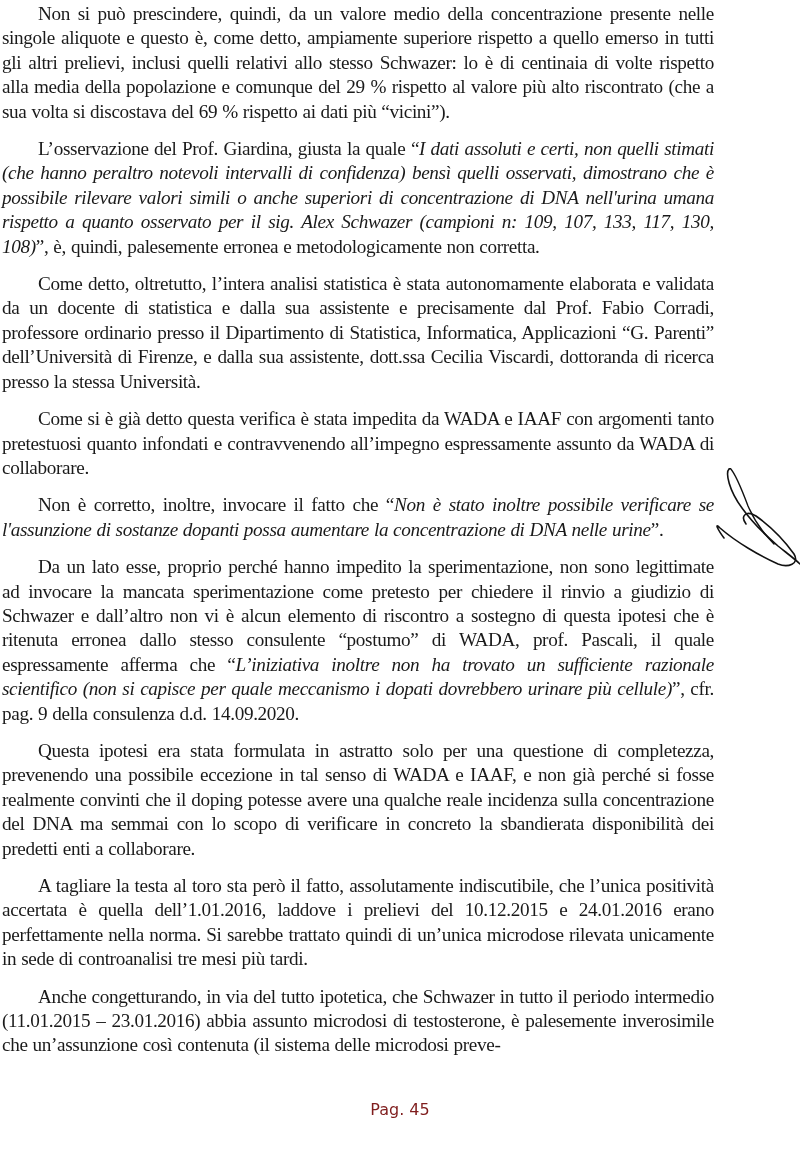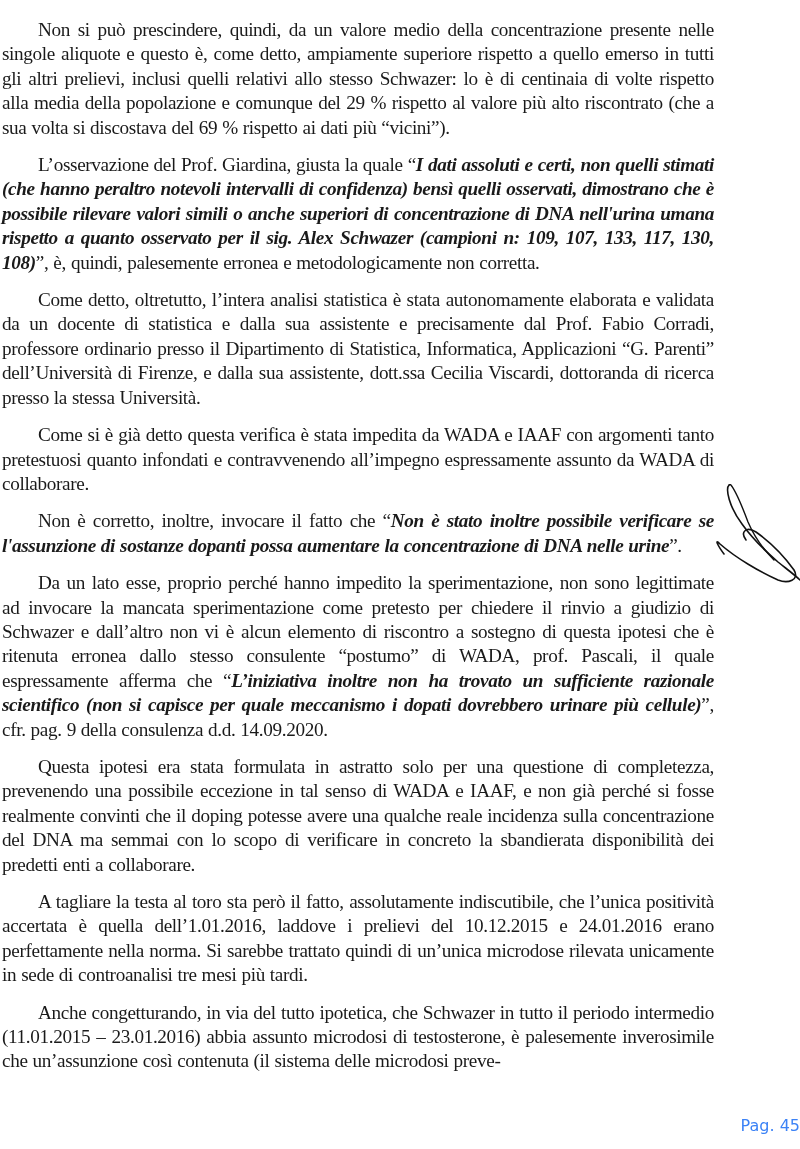--- a/index.html
+++ b/index.html
@@ -11,51 +11,51 @@
       width: 800px;
       height: 1149px;
       position: relative;
       overflow: hidden;
       color: #1a1a1a;
       font-family: "Liberation Serif", "DejaVu Serif", serif;
     }
     .page {
       position: absolute;
       left: 0;
-      top: 16px;
+      top: 0;
       width: 800px;
       height: 878px;
     }
     .body-text {
       position: absolute;
       left: 2px;
       top: 2px;
       width: 712px;
       font-size: 19.2px;
       line-height: 24.4px;
       letter-spacing: -0.35px;
       word-spacing: 0.5px;
       text-align: justify;
       hyphens: manual;
     }
     .para {
       margin: 0 0 13px 0;
       text-indent: 36px;
     }
-    .para .it { font-style: italic; font-weight: bold; }
-    .para .bi { font-style: italic; font-weight: bold; }
+    .para .it { font-style: italic; }
+    .para .bi { font-style: italic; font-weight: normal; }
     .footer {
       position: absolute;
       left: 0;
       width: 800px;
       top: 1100px;
-      text-align: right;
+      text-align: center;
       font-family: "DejaVu Sans", "Liberation Sans", sans-serif;
       font-size: 16px;
-      color: #3b82f6;
+      color: #7f1d1d;
     }
     .signature {
       position: absolute;
       left: 716px;
       top: 468px;
       width: 84px;
       height: 112px;
     }
   </style>
 </head>

